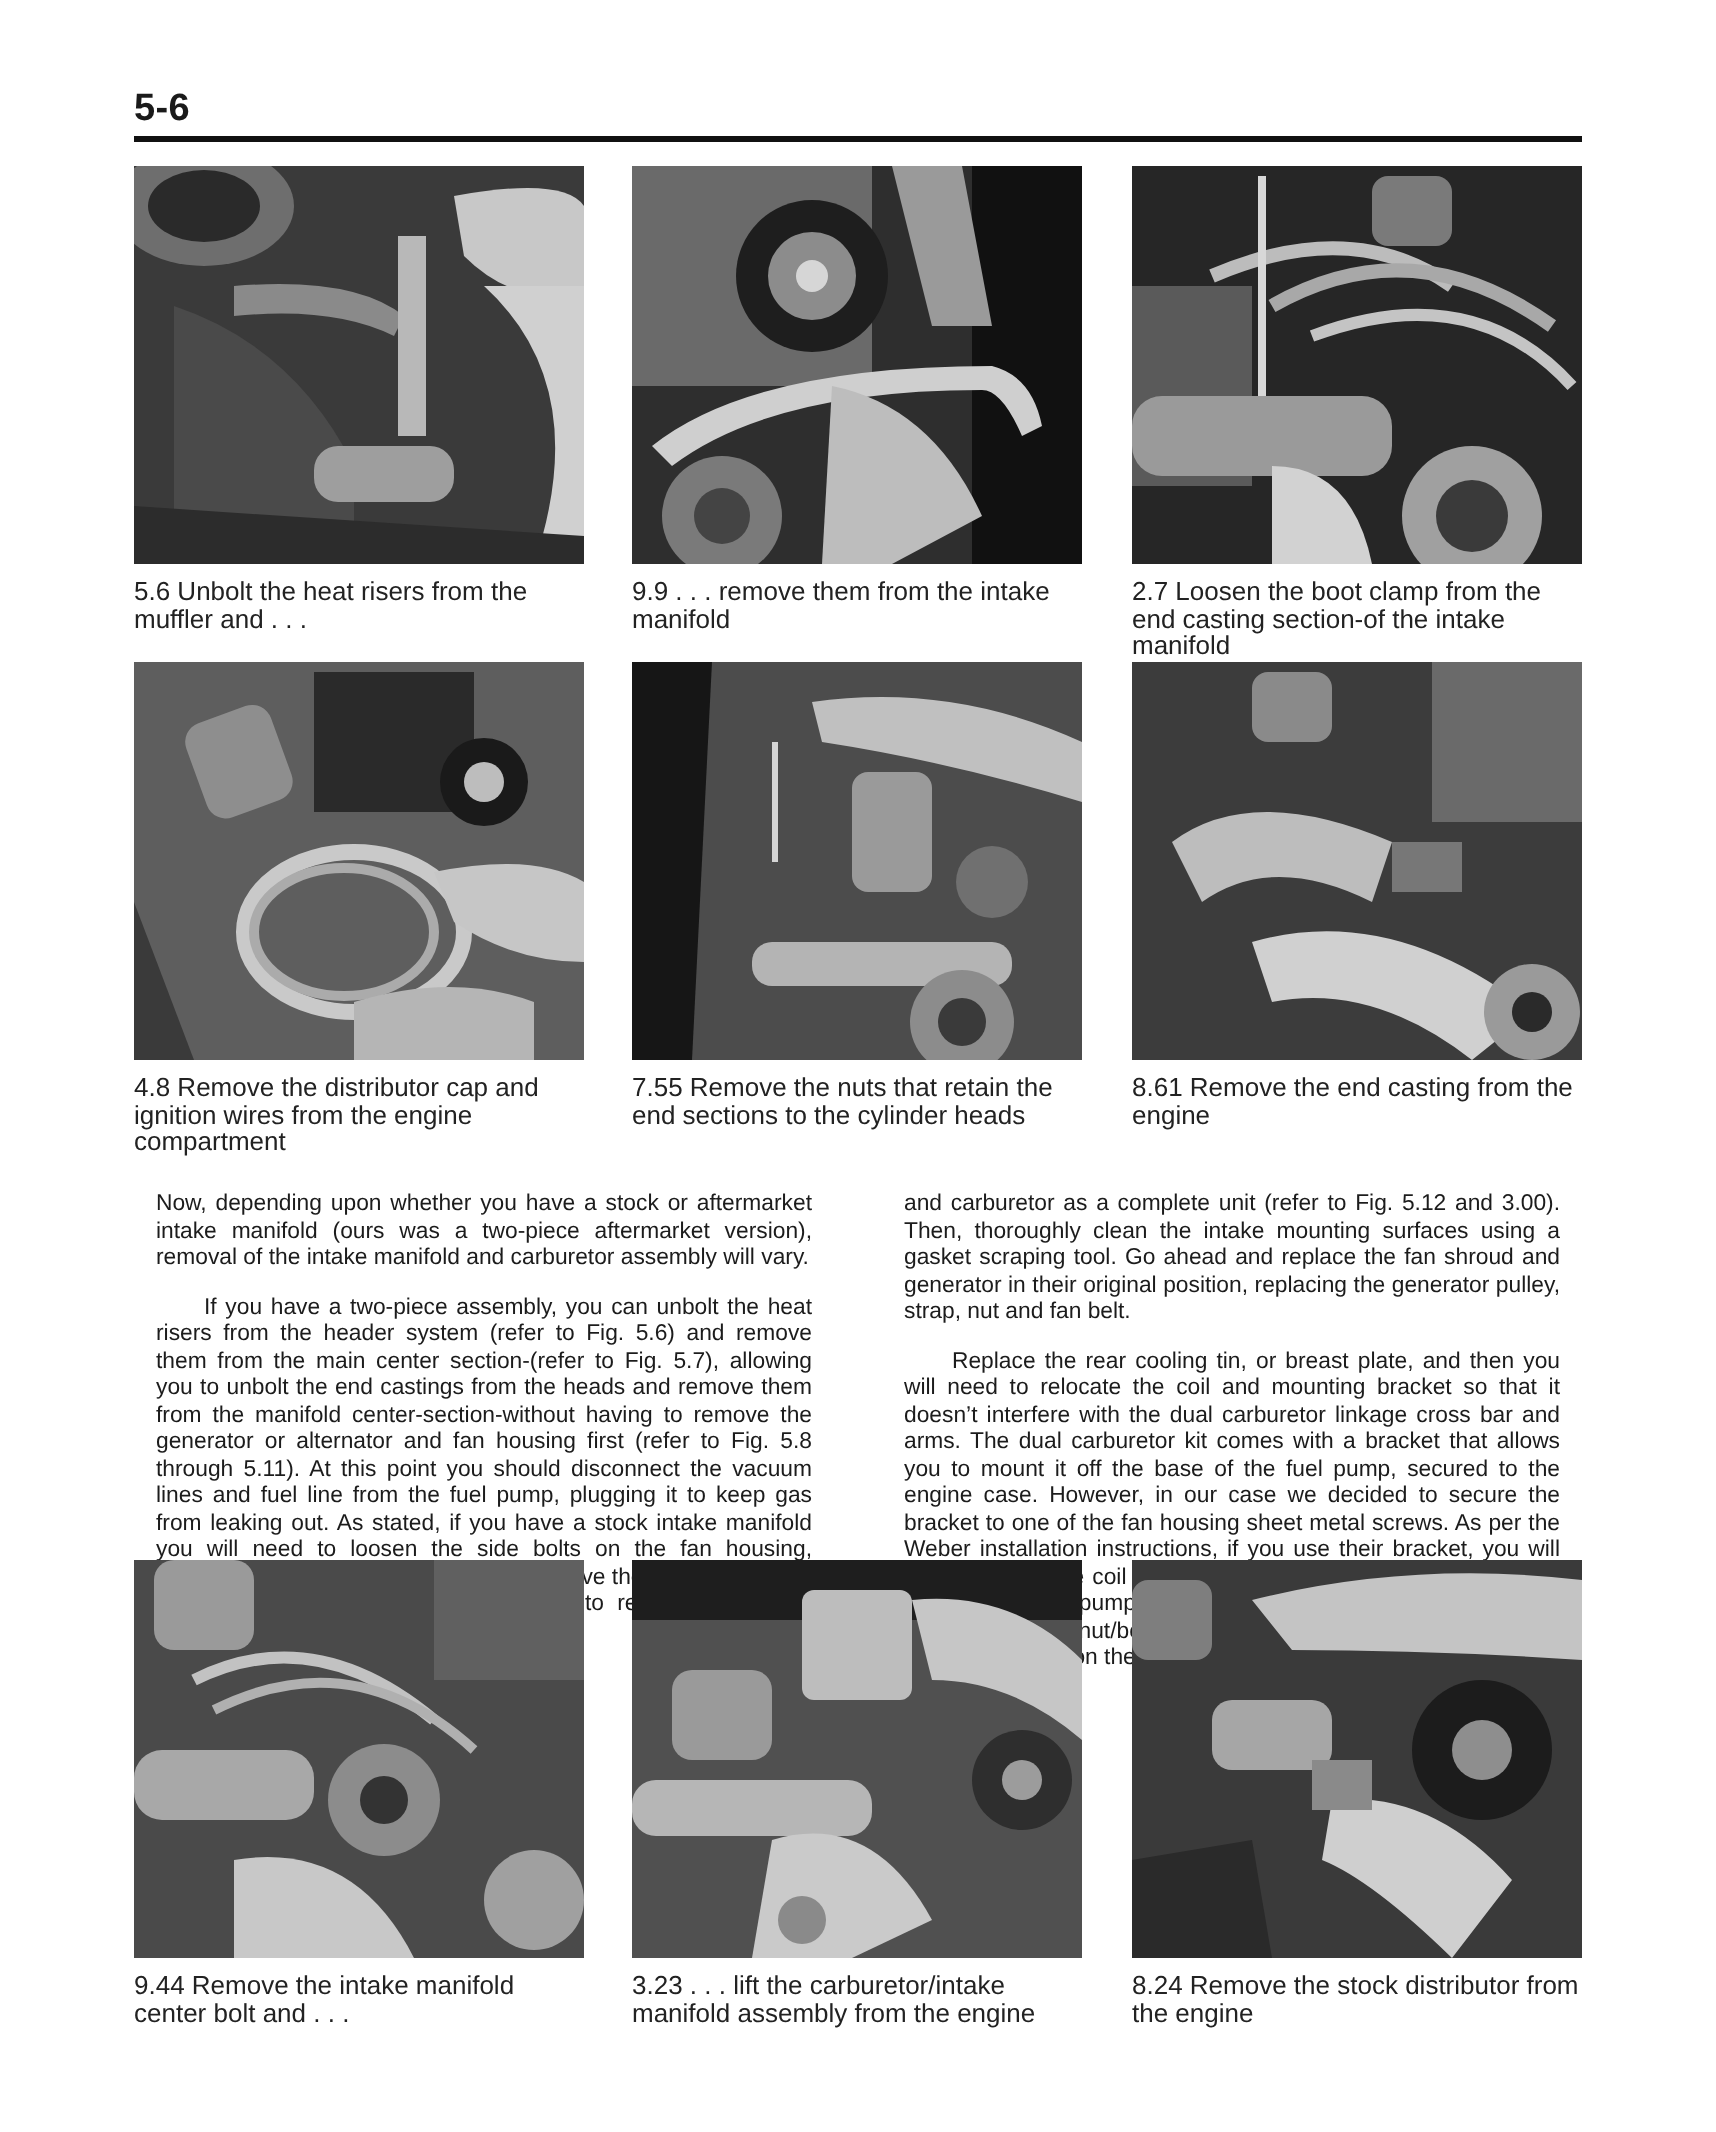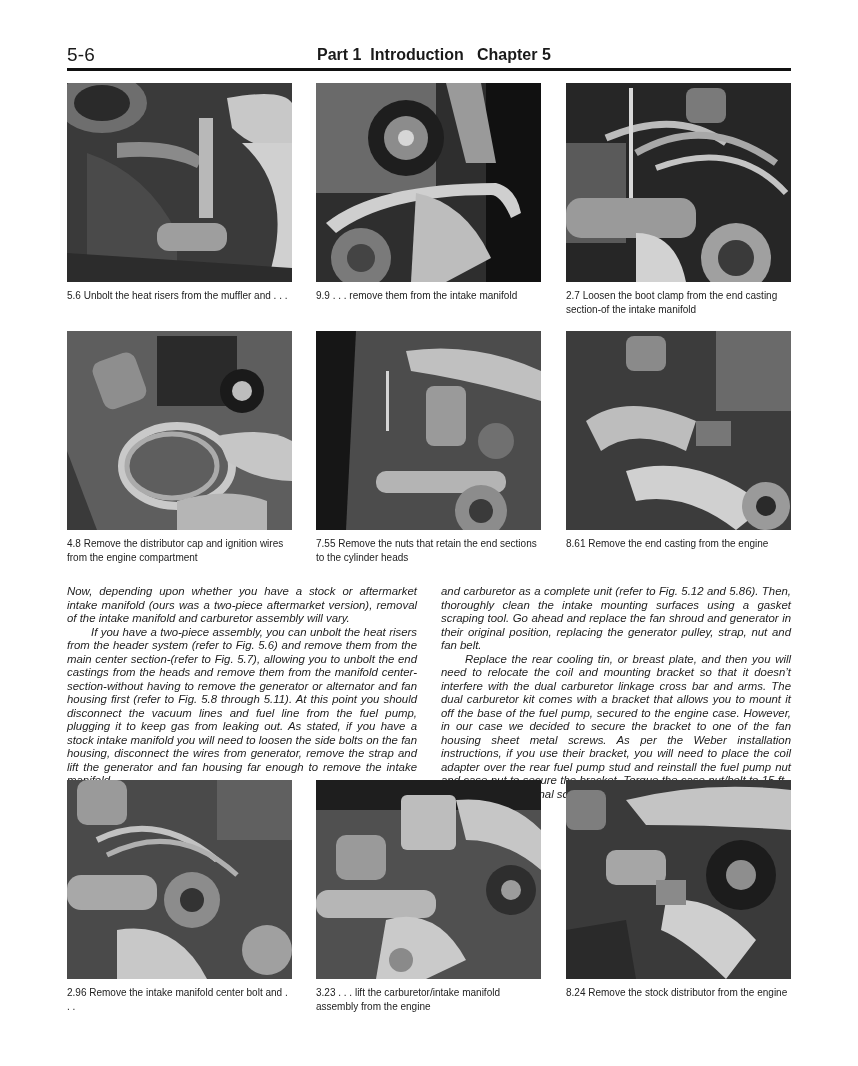--- a/index.html
+++ b/index.html
@@ -1,38 +1,37 @@
 <!DOCTYPE html>
 <html><head>
 <meta charset="utf-8">
 <style>
   html, body { margin:0; padding:0; background:#ffffff; }
   body { width:858px; height:1066px; position:relative; overflow:hidden;
          font-family:"Liberation Sans", sans-serif; color:#1a1a1a; }
   .header { position:absolute; left:67px; top:44px; width:724px; height:28px; }
-  .page-num { position:absolute; left:0; top:0; font-size:19px; font-weight:normal; letter-spacing:0.2px; }
+  .page-num { position:absolute; left:0; top:0; font-size:19px; font-weight:bold; letter-spacing:0.2px; }
   .running-title { position:absolute; left:250px; top:2px; font-size:16px; font-weight:bold; white-space:pre; }
   .rule { position:absolute; left:67px; top:68px; width:724px; height:3px; background:#111; }
 
   .fig { position:absolute; width:225px; }
   .photo { position:absolute; left:0; top:0; width:225px; height:199px; overflow:hidden; background:#555; }
   .photo svg { display:block; width:225px; height:199px; }
-  .caption { position:absolute; left:0; top:206px; width:225px; font-size:10px; line-height:13.6px; color:#222; }
+  .caption { position:absolute; left:0; top:206px; width:225px; font-size:13px; line-height:13.6px; color:#222; }
 
   .col { position:absolute; top:585px; width:350px; font-size:11.4px; line-height:13.5px;
          text-align:justify; color:#1c1c1c; }
-  .col p { margin:0;font-style:italic; }
+  .col p { margin:11px; }
   .col p.indent { text-indent:24px; }
 </style>
 </head>
 <body>
 
 <div class="header">
   <span class="page-num">5-6</span>
-  <span class="running-title">Part 1  Introduction   Chapter 5</span>
 </div>
 <div class="rule"></div>
 
 <div class="fig" style="left:67px; top:83px;">
   <div class="photo">
     <svg viewBox="0 0 225 199" preserveAspectRatio="none">
       <rect width="225" height="199" fill="#3a3a3a"></rect>
       <ellipse cx="35" cy="20" rx="45" ry="30" fill="#6e6e6e"></ellipse>
       <ellipse cx="35" cy="20" rx="28" ry="18" fill="#2a2a2a"></ellipse>
       <path d="M50 60 Q110 55 135 75 L130 85 Q100 70 50 75 Z" fill="#8a8a8a"></path>
@@ -135,40 +134,40 @@
     </svg>
   </div>
   <div class="caption">8.61  Remove the end casting from the engine</div>
 </div>
 
 <div class="col" style="left:67px;">
   <p>Now, depending upon whether you have a stock or aftermarket intake manifold (ours was a two-piece aftermarket version), removal of the intake manifold and carburetor assembly will vary.</p>
   <p class="indent">If you have a two-piece assembly, you can unbolt the heat risers from the header system (refer to Fig. 5.6) and remove them from the main center section-(refer to Fig. 5.7), allowing you to unbolt the end castings from the heads and remove them from the manifold center-section-without having to remove the generator or alternator and fan housing first (refer to Fig. 5.8 through 5.11). At this point you should disconnect the vacuum lines and fuel line from the fuel pump, plugging it to keep gas from leaking out. As stated, if you have a stock intake manifold you will need to loosen the side bolts on the fan housing, disconnect the wires from generator, remove the strap and lift the generator and fan housing far enough to remove the intake manifold</p>
 </div>
 <div class="col" style="left:441px;">
-  <p>and carburetor as a complete unit (refer to Fig. 5.12 and 5.86). Then, thoroughly clean the intake mounting surfaces using a gasket scraping tool. Go ahead and replace the fan shroud and generator in their original position, replacing the generator pulley, strap, nut and fan belt.</p>
+  <p>and carburetor as a complete unit (refer to Fig. 5.12 and 3.00). Then, thoroughly clean the intake mounting surfaces using a gasket scraping tool. Go ahead and replace the fan shroud and generator in their original position, replacing the generator pulley, strap, nut and fan belt.</p>
   <p class="indent">Replace the rear cooling tin, or breast plate, and then you will need to relocate the coil and mounting bracket so that it doesn’t interfere with the dual carburetor linkage cross bar and arms. The dual carburetor kit comes with a bracket that allows you to mount it off the base of the fuel pump, secured to the engine case. However, in our case we decided to secure the bracket to one of the fan housing sheet metal screws. As per the Weber installation instructions, if you use their bracket, you will need to place the coil adapter over the rear fuel pump stud and reinstall the fuel pump nut and case nut to secure the bracket. Torque the case nut/bolt to 15 ft.-lbs. Reuse the original screws to install the coil on the</p>
 </div>
 
 <div class="fig" style="left:67px; top:780px;">
   <div class="photo">
     <svg viewBox="0 0 225 199" preserveAspectRatio="none">
       <rect width="225" height="199" fill="#4a4a4a"></rect>
       <rect x="10" y="0" width="50" height="45" rx="10" fill="#9a9a9a"></rect>
       <path d="M30 60 Q90 30 150 80" stroke="#c2c2c2" stroke-width="6" fill="none"></path>
       <path d="M40 75 Q110 40 170 95" stroke="#b0b0b0" stroke-width="5" fill="none"></path>
       <rect x="0" y="95" width="90" height="35" rx="14" fill="#a8a8a8"></rect>
       <circle cx="125" cy="120" r="28" fill="#8c8c8c"></circle>
       <circle cx="125" cy="120" r="12" fill="#333"></circle>
       <path d="M50 150 Q110 140 140 199 L50 199 Z" fill="#c8c8c8"></path>
       <circle cx="200" cy="170" r="25" fill="#a0a0a0"></circle>
       <rect x="150" y="0" width="75" height="60" fill="#606060"></rect>
     </svg>
   </div>
-  <div class="caption">2.96  Remove the intake manifold center bolt and . . .</div>
+  <div class="caption">9.44  Remove the intake manifold center bolt and . . .</div>
 </div>
 
 <div class="fig" style="left:316px; top:780px;">
   <div class="photo">
     <svg viewBox="0 0 225 199" preserveAspectRatio="none">
       <rect width="225" height="199" fill="#505050"></rect>
       <rect x="0" y="0" width="225" height="30" fill="#1e1e1e"></rect>
       <rect x="85" y="15" width="55" height="55" rx="6" fill="#bdbdbd"></rect>
       <path d="M140 20 Q190 15 225 50 L225 90 Q190 60 150 60 Z" fill="#c6c6c6"></path>
       <rect x="20" y="55" width="50" height="45" rx="10" fill="#9a9a9a"></rect>

